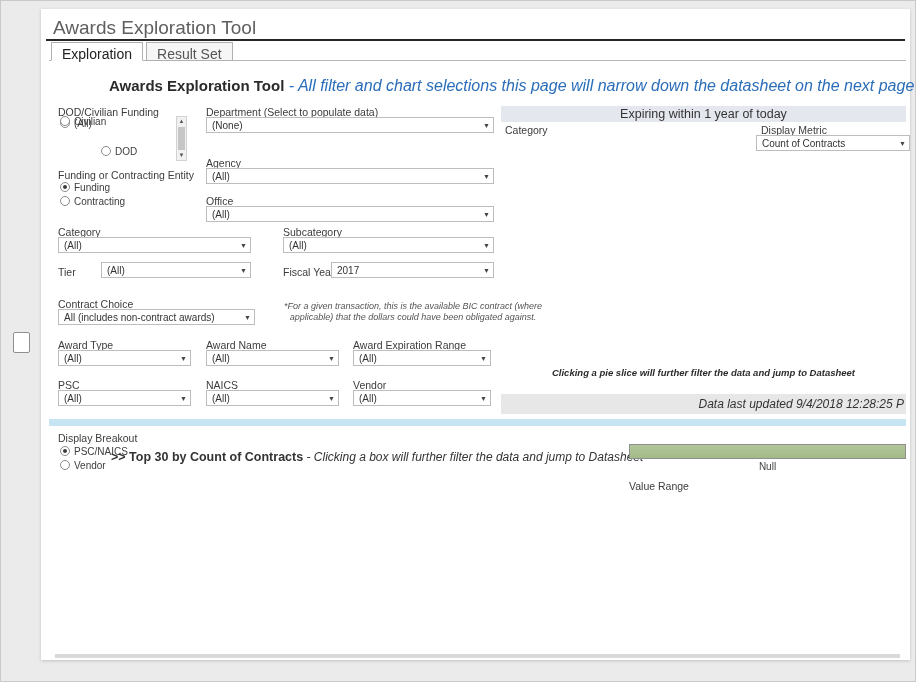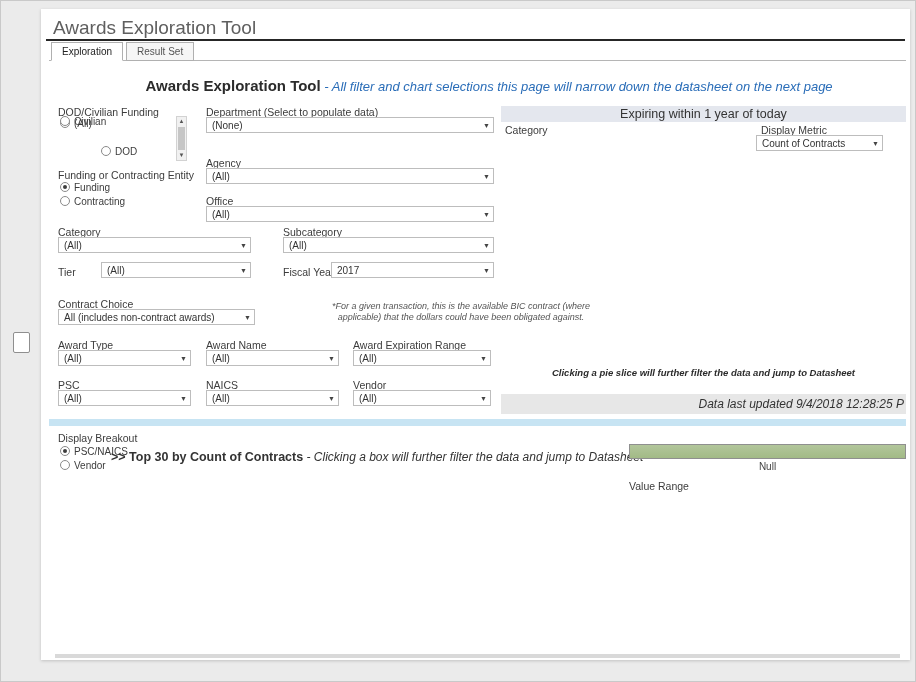--- a/index.html
+++ b/index.html
@@ -18,32 +18,32 @@
   }
   .page-title {
     position:absolute; left:12px; top:8px;
     font-size:19px; color:#5f5f5f; white-space:nowrap;
   }
   .title-rule {
     position:absolute; left:5px; top:30px; width:859px; height:2px; background:#262626;
   }
   .tabs { position:absolute; left:10px; top:33px; display:flex; z-index:3; }
   .tab {
-    font-size:10px; color:#555; padding:3px 10px 4px 10px;
+    font-size:14px; color:#555; padding:3px 10px 4px 10px;
     border:1px solid #b0b0b0; background:#f6f6f6; margin-right:3px; height:19px;
     white-space:nowrap; cursor:default;
   }
   .tab.active { background:#ffffff; color:#222; border-bottom:1px solid #ffffff; z-index:4; }
   .content {
     position:absolute; left:8px; top:51px; width:857px; height:596px;
     background:#ffffff; border-top:1px solid #b5b5b5;
   }
   .heading { position:absolute; left:60px; top:16px; width:760px; text-align:center; white-space:nowrap; }
   .heading .h-main { font-size:15px; font-weight:bold; color:#2b2b2b; }
-  .heading .h-note { font-size:13px; font-style:italic; color:#2a6db8; }
+  .heading .h-note { font-size:16px; font-style:italic; color:#2a6db8; }
   .lbl { position:absolute; font-size:10.5px; color:#3c3c3c; white-space:nowrap; }
   .dd {
     position:absolute; height:16px; border:1px solid #bdbdbd; background:#fff;
     font-size:10px; color:#333; display:flex; align-items:center;
     padding:0 16px 0 5px; overflow:hidden; white-space:nowrap; cursor:default;
   }
   .dd-caret {
     position:absolute; right:3px; top:4px; font-size:7px; color:#444; line-height:8px;
   }
   .radio-row { position:absolute; display:flex; align-items:center; height:12px; cursor:default; }
@@ -186,21 +186,21 @@
       <div class="dd" style="left:282px; top:201px; width:163px;">
         <span>2017</span>
         <span class="dd-caret">▼</span>
       </div>
 
       <div class="lbl" style="left:9px; top:237px;">Contract Choice</div>
       <div class="dd" style="left:9px; top:248px; width:197px;">
         <span>All (includes non-contract awards)</span>
         <span class="dd-caret">▼</span>
       </div>
-      <div class="note-text" style="left:228px; top:240px; width:272px;margin-left:48px;">*For a given transaction, this is the available BIC contract (where applicable) that the dollars could have been obligated against.</div>
+      <div class="note-text" style="left:228px; top:240px; width:272px;">*For a given transaction, this is the available BIC contract (where applicable) that the dollars could have been obligated against.</div>
 
       <div class="lbl" style="left:9px; top:278px;">Award Type</div>
       <div class="dd" style="left:9px; top:289px; width:133px;">
         <span>(All)</span>
         <span class="dd-caret">▼</span>
       </div>
       <div class="lbl" style="left:157px; top:278px;">Award Name</div>
       <div class="dd" style="left:157px; top:289px; width:133px;">
         <span>(All)</span>
         <span class="dd-caret">▼</span>
@@ -223,21 +223,21 @@
       </div>
       <div class="lbl" style="left:304px; top:318px;">Vendor</div>
       <div class="dd" style="left:304px; top:329px; width:138px;">
         <span>(All)</span>
         <span class="dd-caret">▼</span>
       </div>
 
       <div class="panel-header" style="left:452px; top:45px; width:405px; height:16px;">Expiring within 1 year of today</div>
       <div class="lbl" style="left:456px; top:63px;">Category</div>
       <div class="lbl" style="left:712px; top:63px;">Display Metric</div>
-      <div class="dd" style="left:707px; top:74px; width:127px;">
+      <div class="dd" style="left:707px; top:74px; width:154px;">
         <span>Count of Contracts</span>
         <span class="dd-caret">▼</span>
       </div>
       <div class="hint-text" style="left:452px; top:306px; width:405px;">Clicking a pie slice will further filter the data and jump to Datasheet</div>
       <div class="updated-bar" style="left:452px; top:333px; width:405px; height:20px;">Data last updated 9/4/2018 12:28:25 P</div>
 
       <div class="blue-divider" style="left:0px; top:358px; width:857px; height:7px;"></div>
 
       <div class="lbl" style="left:9px; top:371px;">Display Breakout</div>
       <div class="radio-row" style="left:11px; top:384px;">

